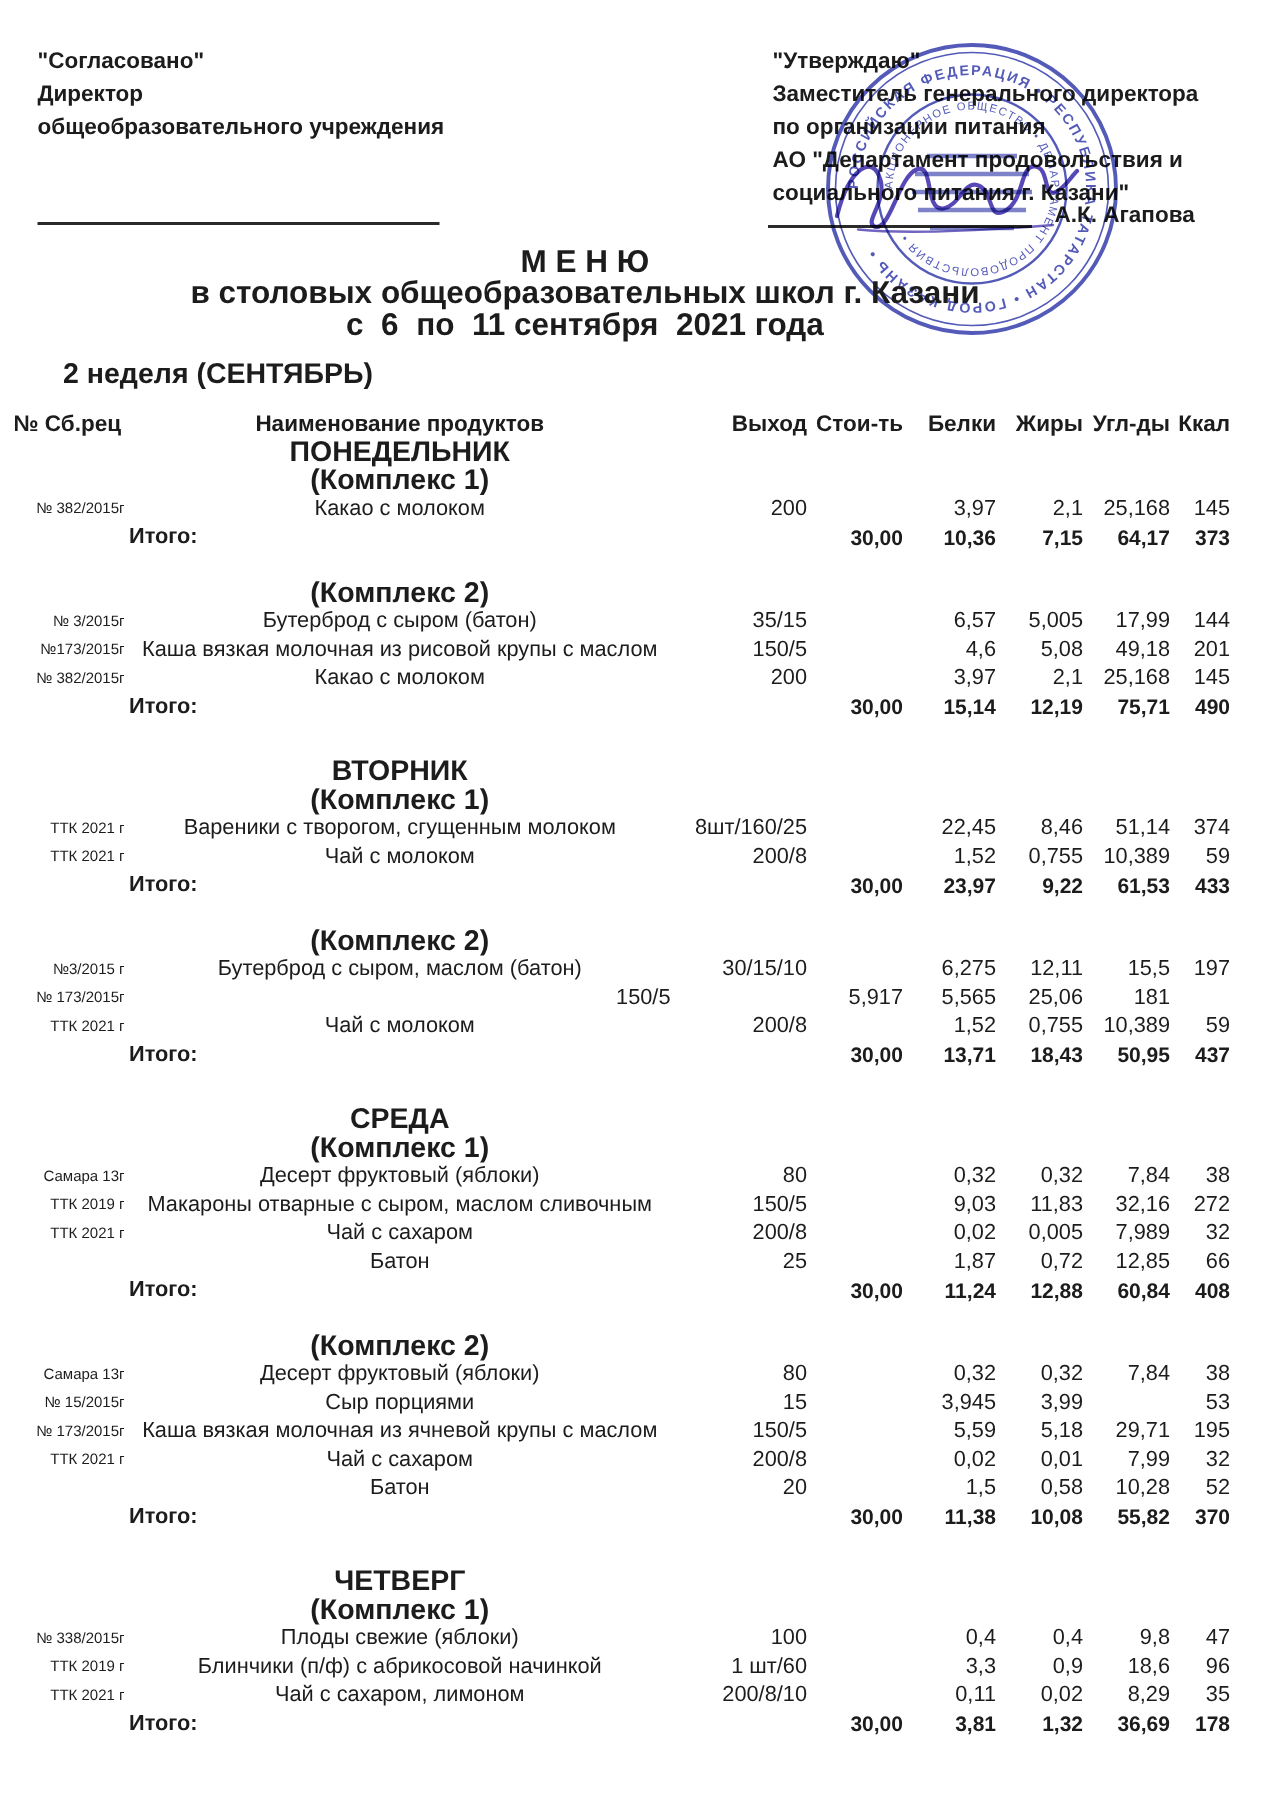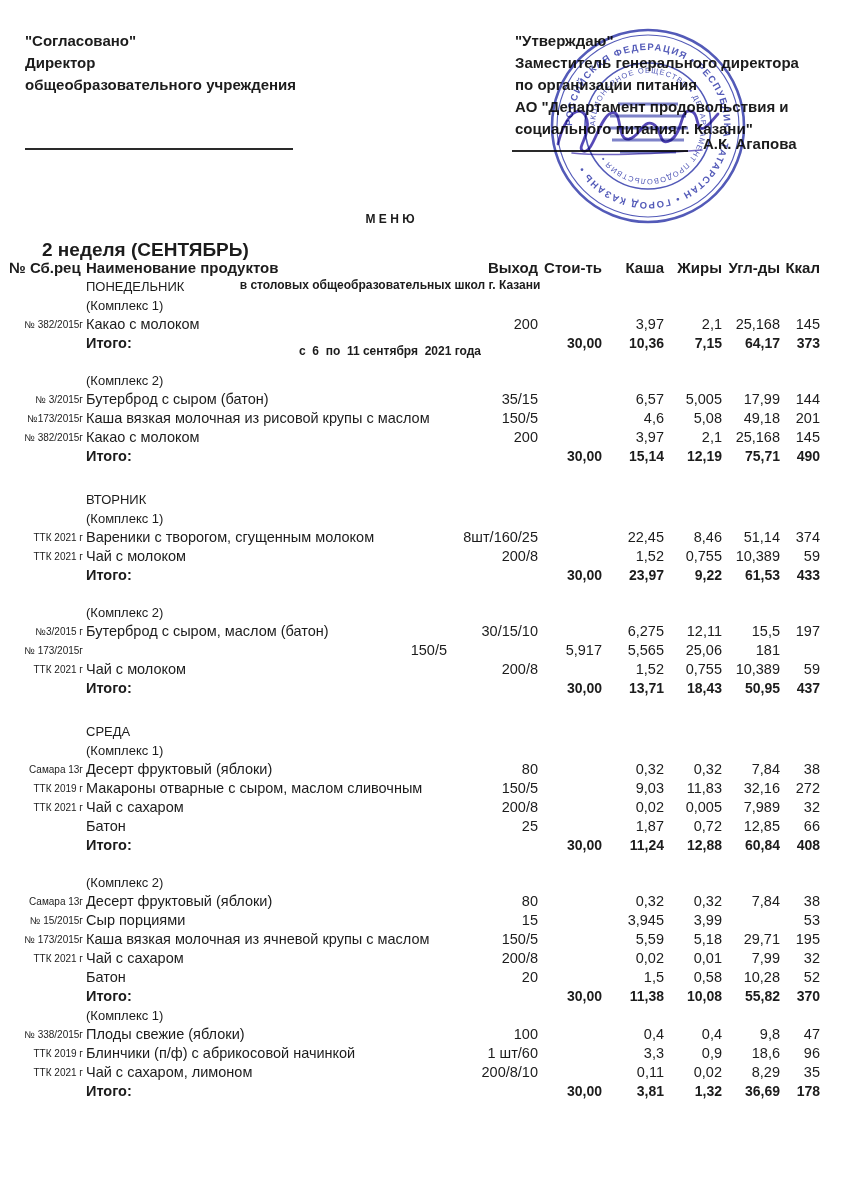--- a/index.html
+++ b/index.html
@@ -29,37 +29,37 @@
   .stamp{
     position:absolute;left:548px;top:26px;width:200px;height:200px;
     mix-blend-mode:multiply;opacity:.88;pointer-events:none;
   }
   .signature-svg{
     position:absolute;left:552px;top:98px;width:170px;height:66px;
     mix-blend-mode:multiply;pointer-events:none;
   }
   
   .title{position:absolute;left:0;top:164px;width:780px;text-align:center;font-weight:bold;}
-  .title div{font-size:12px;line-height:21px;white-space:pre;margin-top:45px;}
+  .title div{font-size:21px;line-height:21px;white-space:pre;}
   
   .week{position:absolute;left:42px;top:239px;font-size:19px;font-weight:bold;}
   
-  .menu{position:absolute;left:0;top:258px;width:736px;}
+  .menu{position:absolute;left:0;top:273px;width:736px;}
   .trow{
     display:grid;
     grid-template-columns:86px 361px 91px 64px 62px 58px 58px 40px;
     line-height:19px;
   }
   .cell{display:block;}
   .ref{font-size:10px;text-align:right;padding-right:3px;align-self:center;white-space:nowrap;overflow:hidden;}
-  .name{font-size:14.5px;text-align:left;white-space:nowrap;overflow:hidden;}
+  .name{font-size:14.5px;text-align:center;white-space:nowrap;overflow:hidden;}
   .num{font-size:14.5px;text-align:right;white-space:nowrap;}
   .hdr .cell{font-weight:bold;font-size:15px;}
   .hdr .ref{font-size:15px;text-align:left;padding-left:9px;max-width:80px;}
-  .day-name,.complex-name{font-weight:normal;font-size:13px;}
+  .day-name,.complex-name{font-weight:bold;font-size:19px;}
   .trow.total .name{font-weight:bold;text-align:left;}
   .trow.total .num{font-weight:bold;font-size:14px;}
   .trow.complex-gap{margin-top:18px;}
   .trow.day-gap{margin-top:24px;}
 </style>
 </head>
 <body>
 
 <div class="page">
 
@@ -119,21 +119,21 @@
   </div>
 
   <div class="week">2 неделя (СЕНТЯБРЬ)</div>
 
   <div class="menu">
     <div class="trow hdr">
       <span class="cell ref">№ Сб.рец</span>
       <span class="cell name">Наименование продуктов</span>
       <span class="cell num">Выход</span>
       <span class="cell num">Стои-ть</span>
-      <span class="cell num">Каша</span>
+      <span class="cell num">Белки</span>
       <span class="cell num">Жиры</span>
       <span class="cell num">Угл-ды</span>
       <span class="cell num">Ккал</span>
     </div>
     <div>
         <div class="trow day">
           <span class="cell ref"></span>
           <span class="cell name day-name">ПОНЕДЕЛЬНИК</span>
         </div>
         <div class="trow complex">
@@ -400,20 +400,24 @@
         <div class="trow total">
           <span class="cell ref"></span>
           <span class="cell name">Итого:</span>
           <span class="cell num"></span>
           <span class="cell num">30,00</span>
           <span class="cell num">11,38</span>
           <span class="cell num">10,08</span>
           <span class="cell num">55,82</span>
           <span class="cell num">370</span>
         </div>
+        <div class="trow day day-gap">
+          <span class="cell ref"></span>
+          <span class="cell name day-name">ЧЕТВЕРГ</span>
+        </div>
         <div class="trow complex">
           <span class="cell ref"></span>
           <span class="cell name complex-name">(Комплекс 1)</span>
         </div>
         <div class="trow item">
           <span class="cell ref">№ 338/2015г</span>
           <span class="cell name">Плоды свежие (яблоки)</span>
           <span class="cell num">100</span>
           <span class="cell num"></span>
           <span class="cell num">0,4</span>

